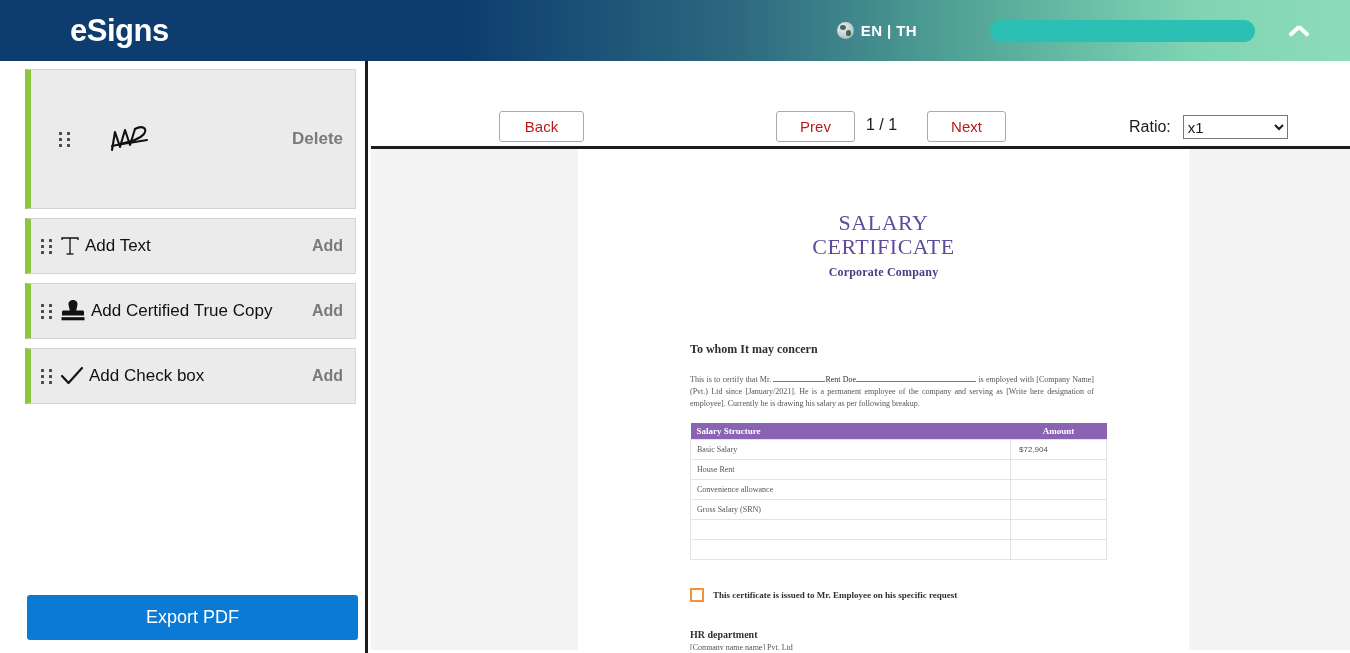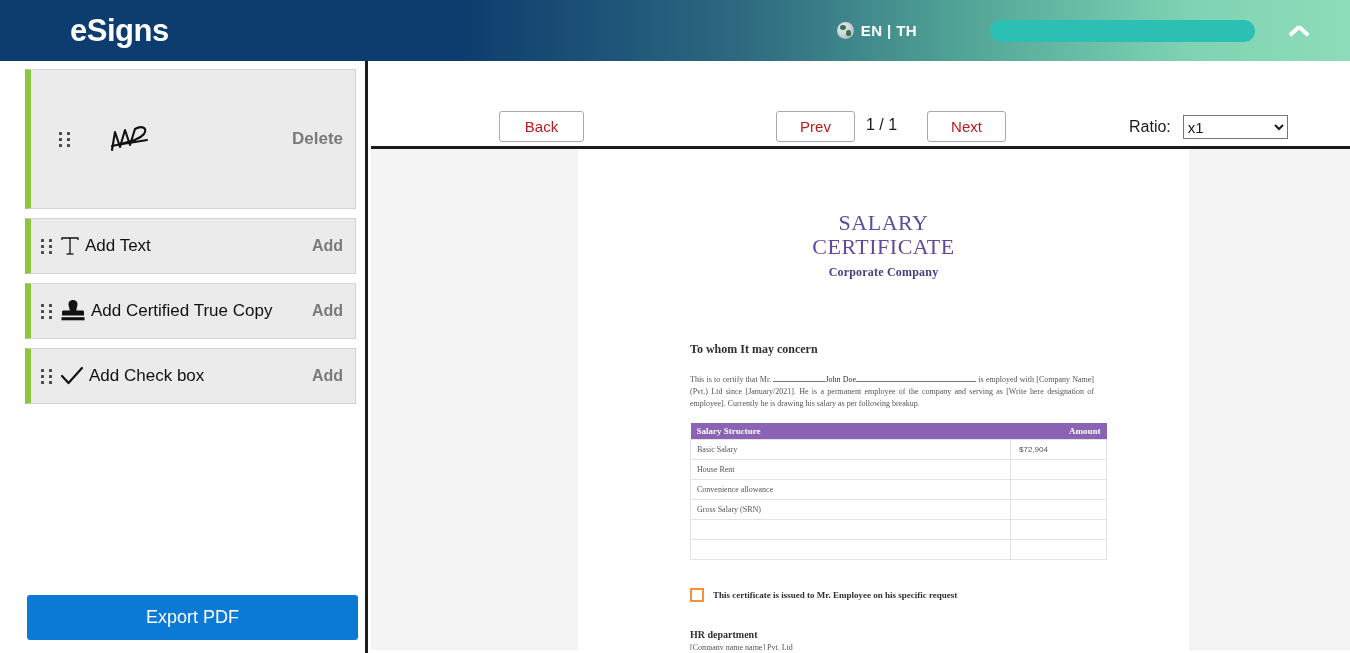--- a/index.html
+++ b/index.html
@@ -197,21 +197,21 @@
 
   table.salary {
     margin-top: 14px; width: 417px; border-collapse: collapse;
     font-family: "Liberation Serif", serif;
   }
   table.salary th {
     background: #8a63b5; color: #ffffff;
     font-size: 9px; text-align: left;
     padding: 3px 6px; font-weight: bold;
   }
-  table.salary th.amount { text-align: right; width: 96px; }
+  table.salary th.amount { text-align: center; width: 96px; }
   table.salary td {
     border: 1px solid #e3e3e3;
     font-size: 8px; color: #555;
     padding: 0 6px; height: 20px;
   }
   table.salary td.amt { width: 96px; text-align: left; padding-left: 8px; }
   .amt-filled { font-family: "Liberation Sans", sans-serif; font-size: 11px; color: #1b1b1b; }
 
   .issue-row { display: flex; align-items: center; margin-top: 28px; }
   .check-box {
@@ -351,21 +351,21 @@
           <div>SALARY</div>
           <div>CERTIFICATE</div>
         </div>
         <div class="doc-sub">Corporate Company</div>
 
         <div class="doc-inner">
           <div class="doc-salut">To whom It may concern</div>
 
           <div class="doc-para">
             <span>This is to certify that Mr.</span>
-            <span class="blank-line" style="width:52px"></span><span class="fill-name">John  Doe</span><span class="blank-line" style="width:120px"></span>
+            <span class="blank-line" style="width:52px"></span><span class="fill-name">Rent  Doe</span><span class="blank-line" style="width:120px"></span>
             <span>is employed with [Company Name] (Pvt.) Ltd since [January/2021]. He is a permanent employee of the company and serving  as [Write  here designation of employee]. Currently he is drawing his salary as per following breakup.</span>
           </div>
 
           <table class="salary">
             <thead>
               <tr>
                 <th>Salary  Structure</th>
                 <th class="amount">Amount</th>
               </tr>
             </thead>

